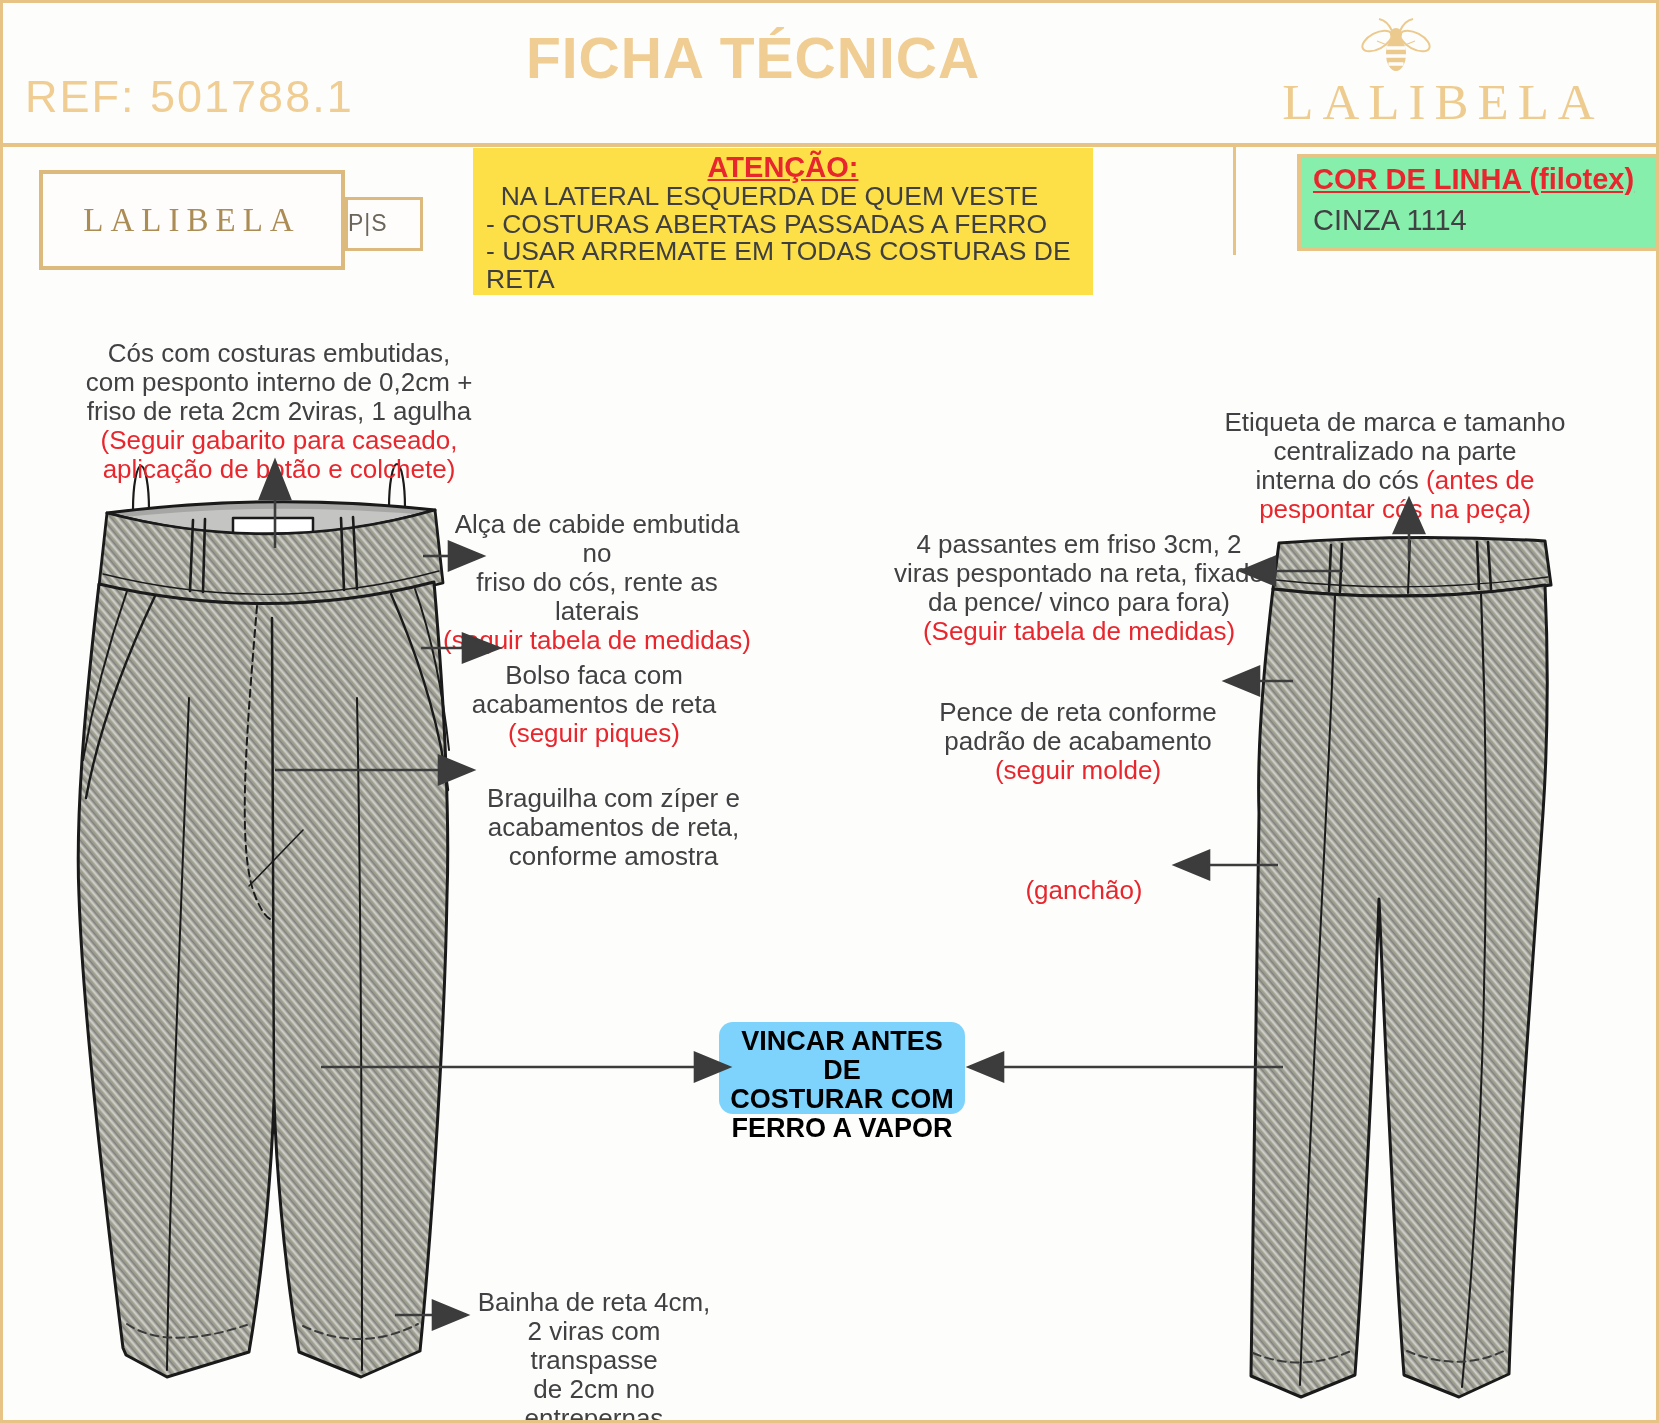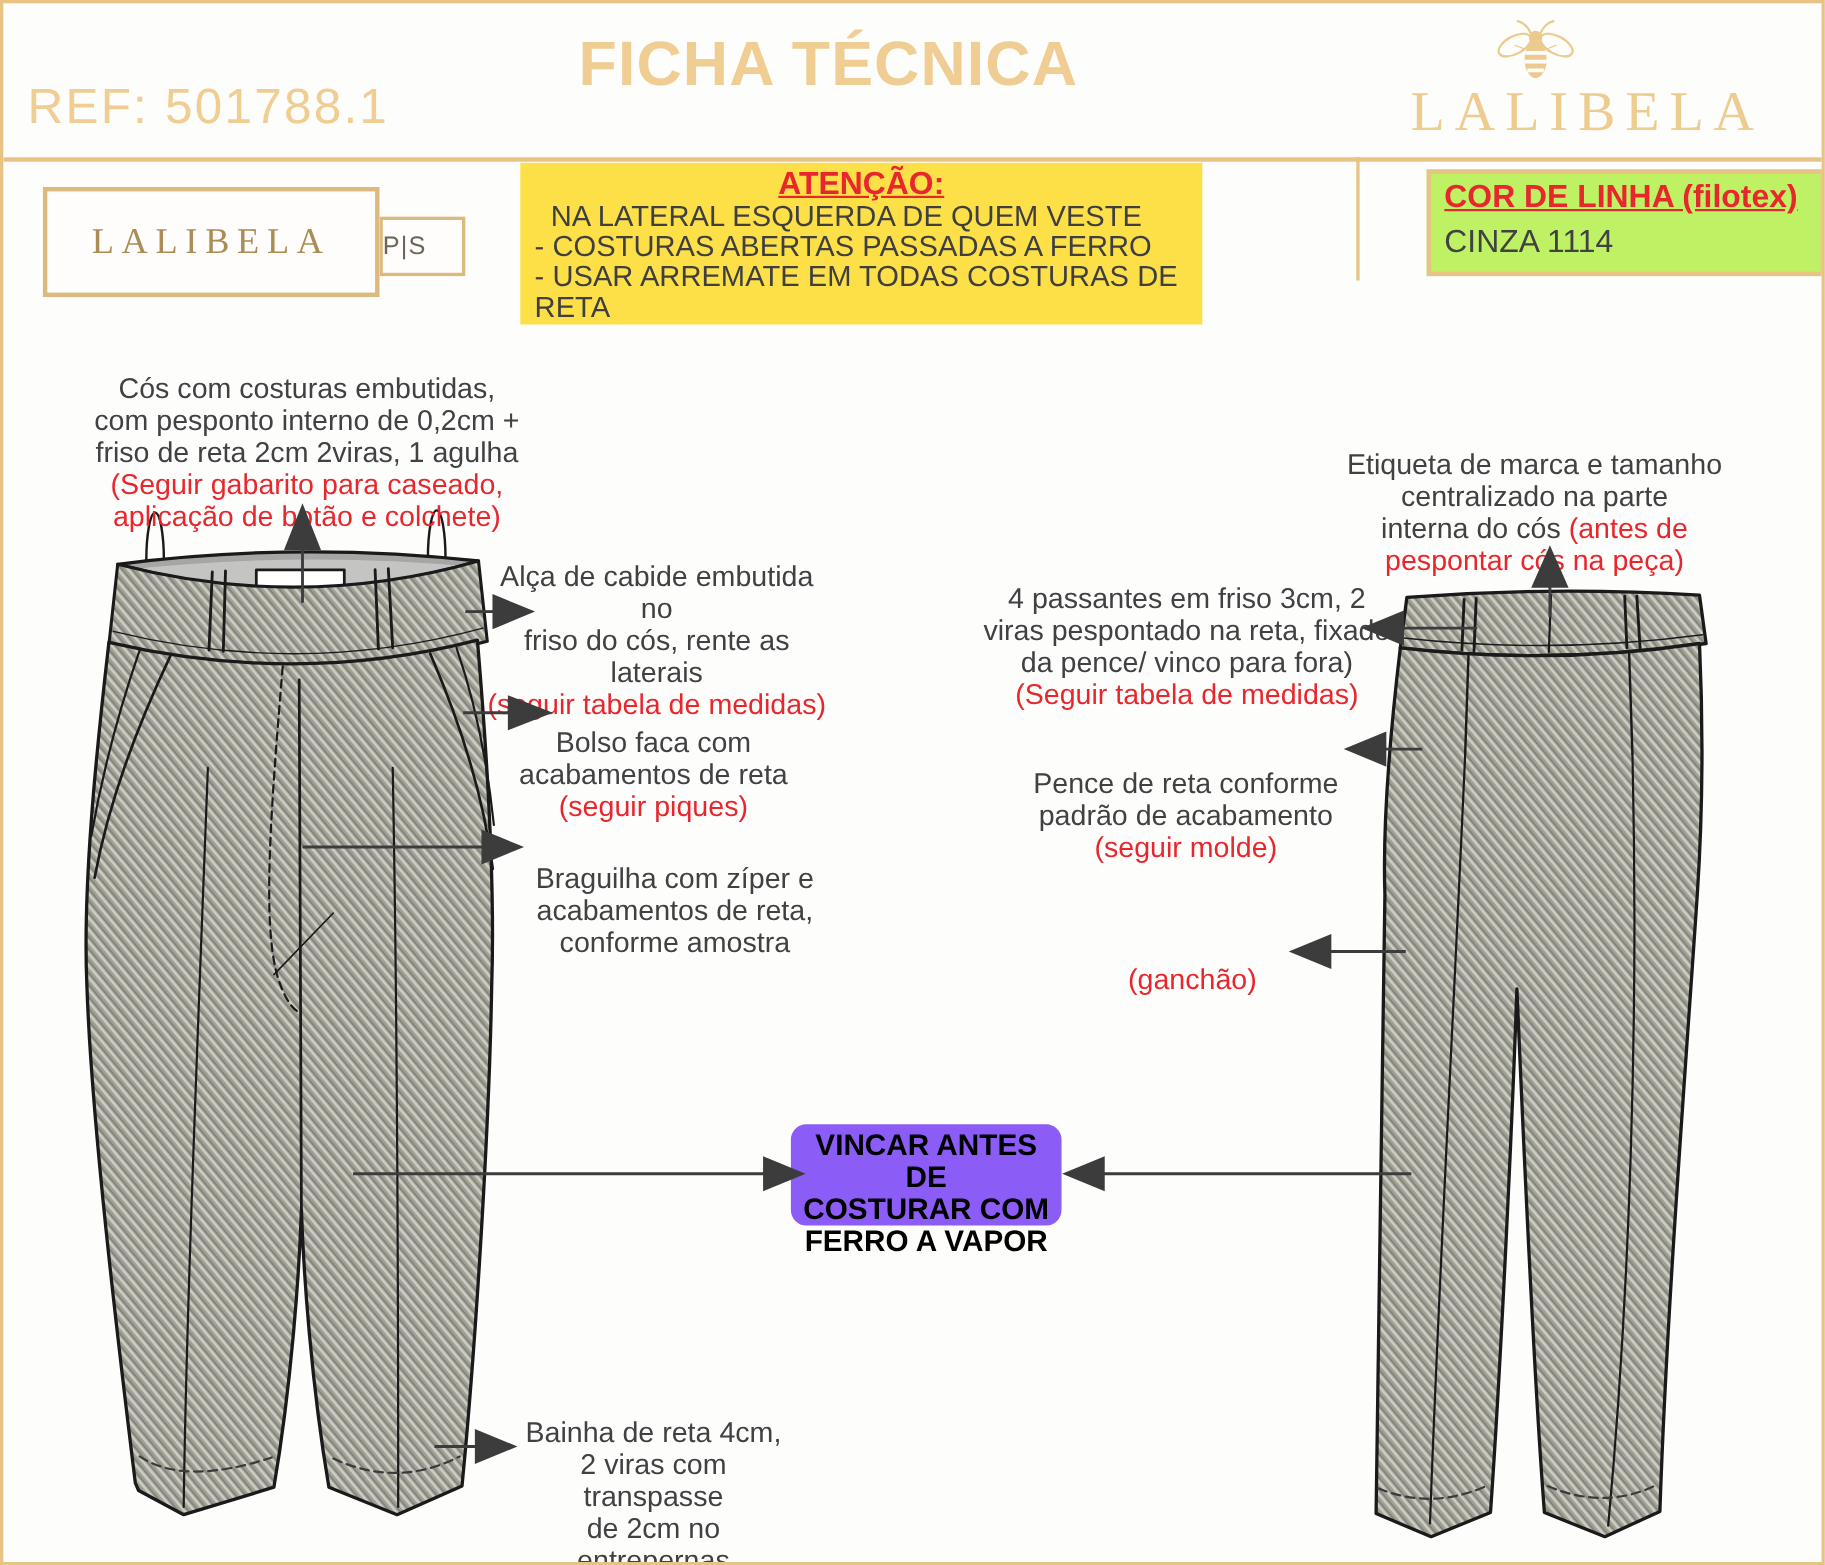--- a/index.html
+++ b/index.html
@@ -30,31 +30,31 @@
     color:#6b655a;letter-spacing:1px;}
   
   .attention{position:absolute;left:470px;top:145px;width:620px;height:147px;
     background:#fde047;padding-top:4px;box-sizing:border-box;}
   .att-title{text-align:center;font-size:29px;font-weight:700;color:#e8262d;
     text-decoration:underline;line-height:31px;}
   .att-line{font-size:26.5px;color:#3f3f41;padding-left:13px;line-height:27.5px;
     white-space:pre-wrap;}
   
   .thread{position:absolute;left:1294px;top:151px;width:362px;height:97px;
-    border:4px solid #e7c485;background:#bef264;box-sizing:border-box;
+    border:4px solid #e7c485;background:#86efac;box-sizing:border-box;
     padding:5px 0 0 12px;}
   .thread-title{font-size:29px;font-weight:700;color:#e8262d;text-decoration:underline;}
   .thread-value{font-size:29px;color:#414042;margin-top:8px;}
   
   .ann{position:absolute;text-align:center;font-size:26px;line-height:29px;
     color:#414042;white-space:pre-line;}
   .ann .red{color:#e8262d;}
   
   .vincar{position:absolute;left:716px;top:1019px;width:246px;height:92px;
-    background:#8b5cf6;border-radius:14px;text-align:center;box-sizing:border-box;
+    background:#7dd3fc;border-radius:14px;text-align:center;box-sizing:border-box;
     padding-top:5px;font-size:27px;line-height:29px;font-weight:700;color:#000;}
   .overlay{position:absolute;left:0;top:0;pointer-events:none;}
   .pants{position:absolute;}
 </style>
 </head>
 <body>
 
 <div class="page">
 
   <div class="hdr-ref">REF: 501788.1</div>

